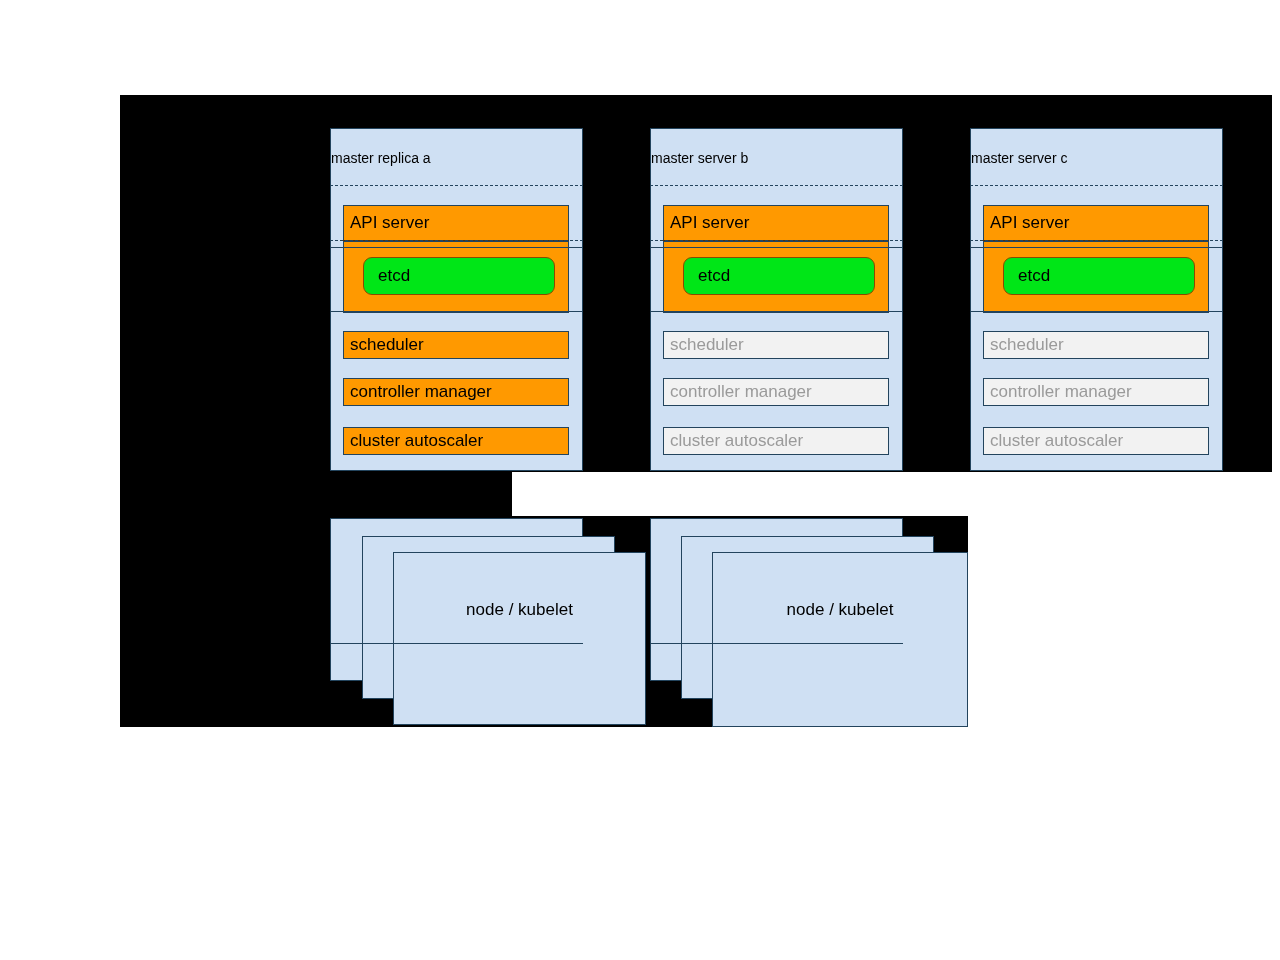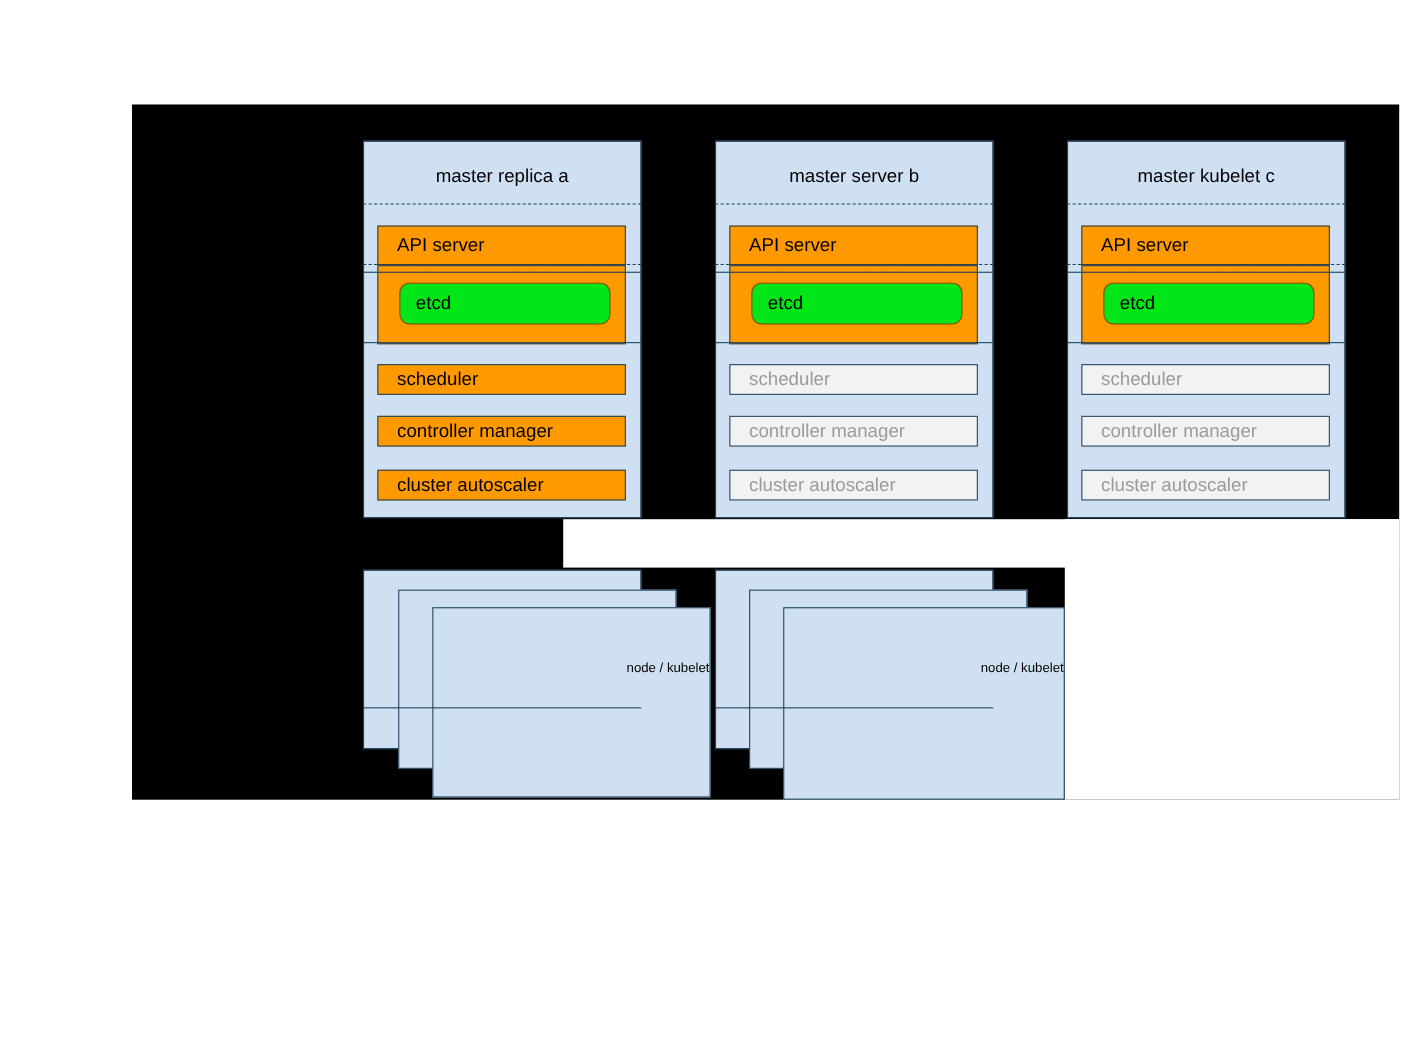--- a/index.html
+++ b/index.html
@@ -45,37 +45,36 @@
 
   .replica {
     background: #cfe0f3;
     border: 1px solid #23445d;
   }
 
   .replica-title {
     position: absolute;
     left: 0;
     width: 100%;
-    text-align: center;
-    font-size: 17px;
+    font-size: 14px;
     color: #000000;
     white-space: nowrap;
   }
 
   
   .component {
     position: absolute;
     box-sizing: border-box;
     border: 1px solid #23445d;
     background: #ff9900;
     color: #000000;
     font-size: 17px;
     display: flex;
     align-items: center;
-    padding-left: 17px;
+    padding-left: 6px;
     white-space: nowrap;
   }
   .component.inactive {
     background: #f2f2f2;
     color: #9a9a9a;
     border: 1px solid #23445d;
   }
 
   
   .etcd {
@@ -112,22 +111,22 @@
   
   .node-card {
     position: absolute;
     box-sizing: border-box;
     border: 1px solid #23445d;
     background: #cfe0f3;
   }
   .node-label {
     position: absolute;
     width: 100%;
-    text-align: right;
-    font-size: 12px;
+    text-align: center;
+    font-size: 17px;
     color: #000000;
     white-space: nowrap;
   }
 </style>
 </head>
 <body>
 
 <div id="diagram">
 
   <div class="backdrop" style="left:120px; top:95px; width:1152px; height:632px;"></div>
@@ -187,21 +186,21 @@
     <span>scheduler</span>
   </div>
   <div class="component inactive" style="left:663px; top:378px; width:226px; height:28px;">
     <span>controller manager</span>
   </div>
   <div class="component inactive" style="left:663px; top:427px; width:226px; height:28px;">
     <span>cluster autoscaler</span>
   </div>
 
   <div class="box replica" style="left:970px; top:128px; width:253px; height:343px;">
-    <div class="replica-title" style="top:21px;">master kubelet c</div>
+    <div class="replica-title" style="top:21px;">master server c</div>
   </div>
   <div class="dashed-h" style="left:970px; top:185px; width:253px;"></div>
 
   <div class="component" style="left:983px; top:205px; width:226px; height:36px;">
     <span>API server</span>
   </div>
   <div class="dashed-h orange" style="left:983px; top:240px; width:226px;"></div>
   <div class="dashed-h" style="left:970px; top:240px; width:253px;"></div>
 
   <div class="component" style="left:983px; top:241px; width:226px; height:72px; padding:0;"></div>

